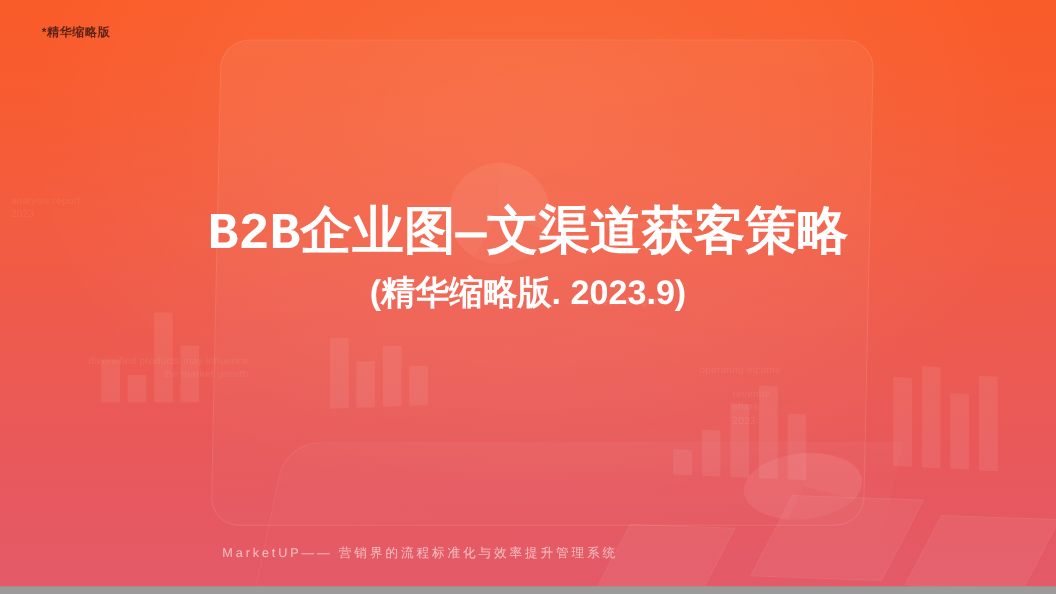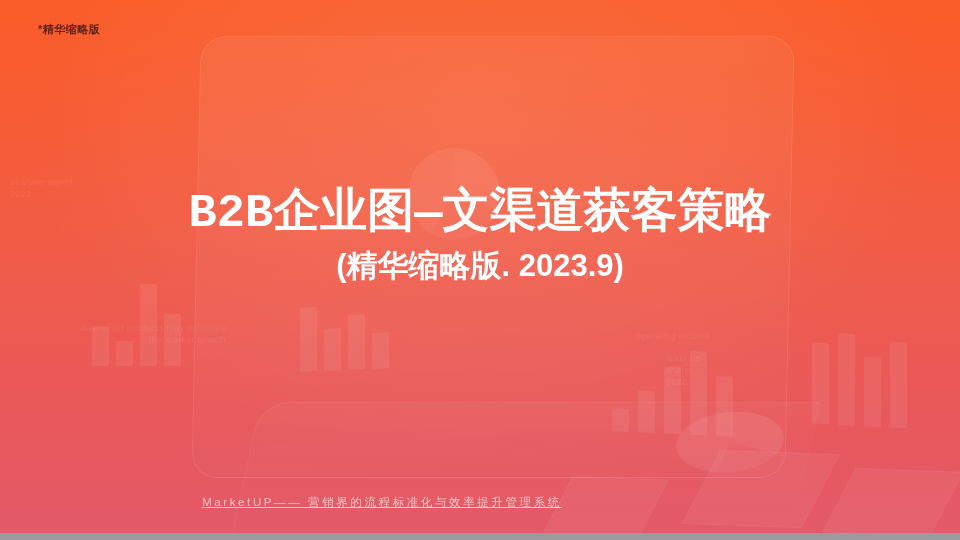--- a/index.html
+++ b/index.html
@@ -177,21 +177,20 @@
   .footer {
     position: absolute;
     left: 0;
     bottom: 30px;
     width: 764px;
     text-align: center;
     font-size: 11.5px;
     color: rgba(255,255,255,0.62);
     letter-spacing: 2.6px;
     font-family: "Liberation Sans", "DejaVu Sans", sans-serif;
-    text-decoration: underline;
   }
 
   .bottom-bar {
     position: absolute;
     left: 0;
     bottom: 0;
     width: 960px;
     height: 7px;
     background: #9b9b9b;
   }

